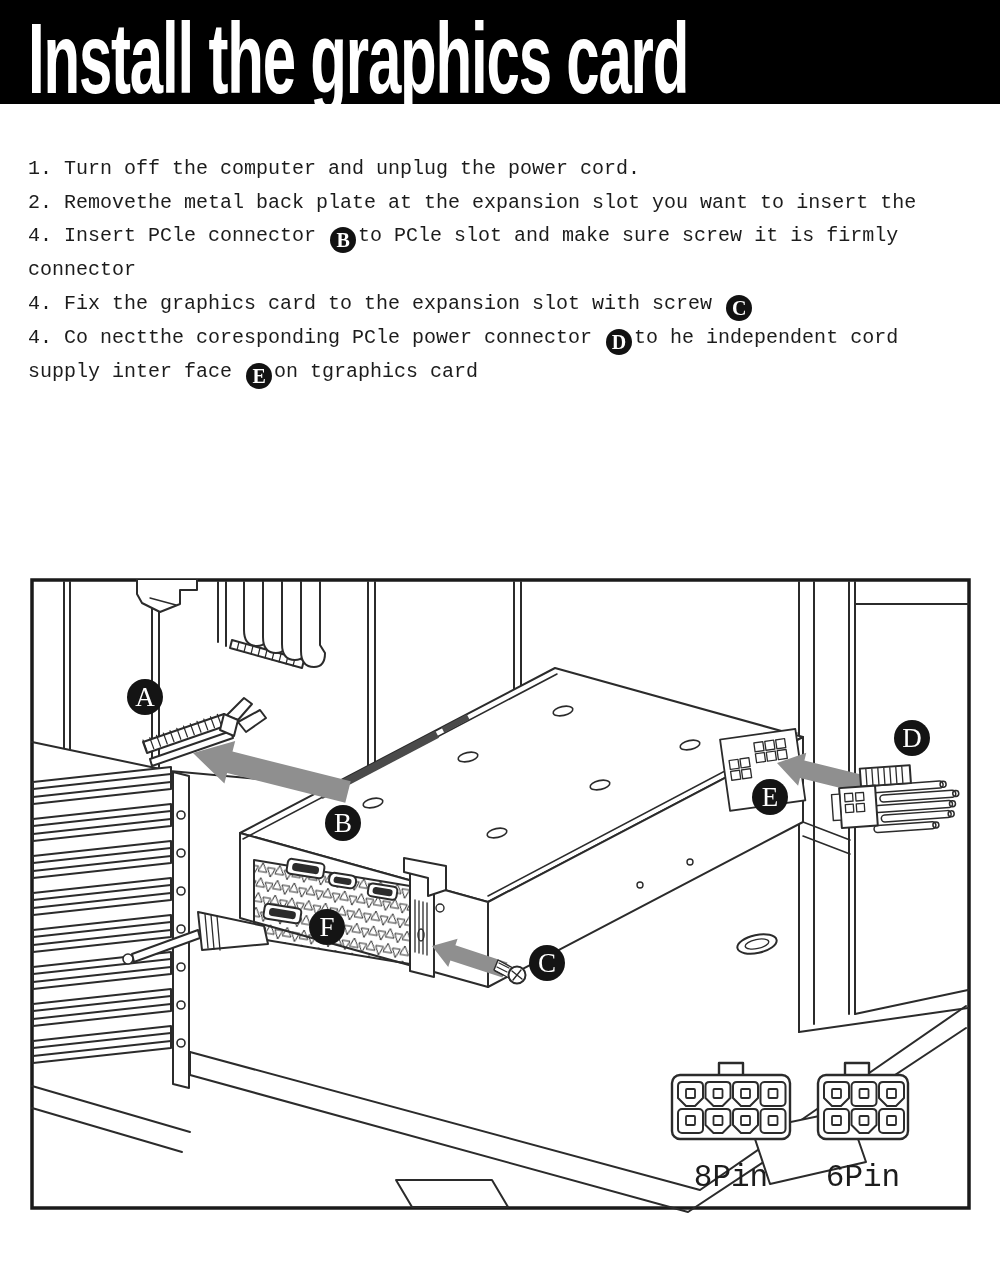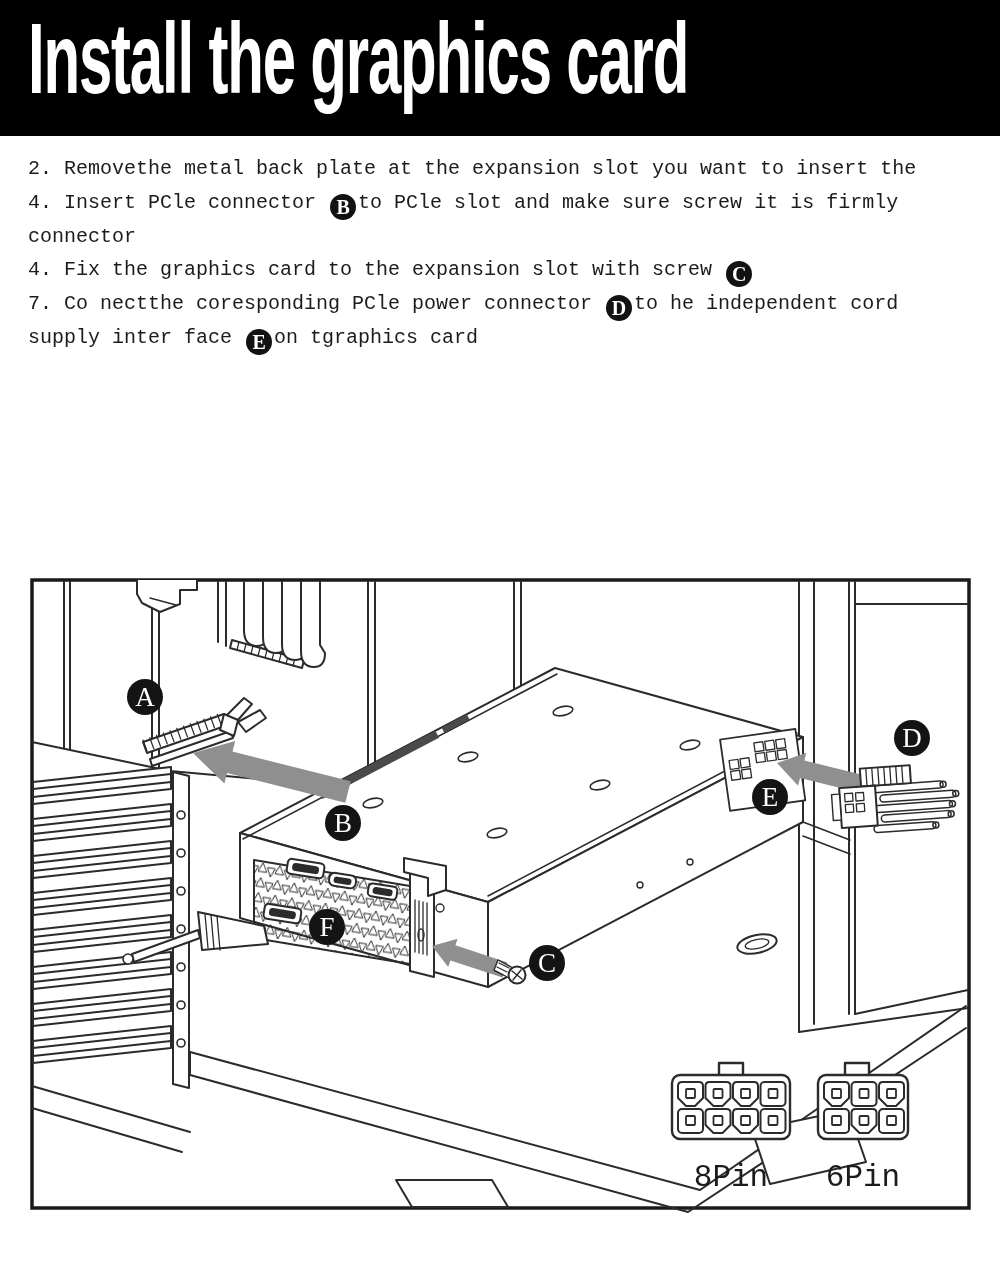--- a/index.html
+++ b/index.html
@@ -4,21 +4,21 @@
 <style>
   * { margin:0; padding:0; box-sizing:border-box; }
   html,body { background:#ffffff; }
   .page {
     position:relative; width:1000px; height:1264px;
     background:#ffffff; overflow:hidden;
     font-family:"Liberation Sans", sans-serif;
   }
   
   .header {
-    position:absolute; left:0; top:0; width:1000px; height:136px;
+    position:absolute; left:0; top:0; width:1000px; height:104px;
     background:#000000;
   }
   .header h1 {
     position:absolute; left:28px; top:2px;
     color:#ffffff; font-family:"Liberation Sans", sans-serif;
     font-weight:700; font-size:100px; line-height:112px;
     letter-spacing:-2px; white-space:nowrap;
     transform:scaleX(0.60); transform-origin:0 50%;
   }
   
@@ -44,25 +44,26 @@
 </head>
 <body>
 
 <div class="page">
 
   <div class="header">
     <h1>Install the graphics card</h1>
   </div>
 
   <div class="instructions">
+    <div class="iline"><span>1. Turn off the computer and unplug the power cord.</span></div>
     <div class="iline"><span>2. Removethe metal back plate at the expansion slot you want to insert the</span></div>
     <div class="iline"><span>4. Insert PCle connector </span><span class="marker">B</span><span>to PCle slot and make sure screw it is firmly</span></div>
     <div class="iline"><span>connector</span></div>
     <div class="iline"><span>4. Fix the graphics card to the expansion slot with screw </span><span class="marker">C</span></div>
-    <div class="iline"><span>7. Co nectthe coresponding PCle power connector </span><span class="marker">D</span><span>to he independent cord</span></div>
+    <div class="iline"><span>4. Co nectthe coresponding PCle power connector </span><span class="marker">D</span><span>to he independent cord</span></div>
     <div class="iline"><span>supply inter face </span><span class="marker">E</span><span>on tgraphics card</span></div>
   </div>
 
   <div class="diagram-wrap">
   <svg width="1000" height="1264" viewBox="0 0 1000 1264">
     <defs>
       <pattern id="tri" width="17" height="15" patternUnits="userSpaceOnUse" patternTransform="rotate(9)">
         <path d="M4 1 L9 10 L0 10 Z" fill="none" stroke="#2b2b2b" stroke-width="1"></path>
         <path d="M13 14 L17 5 L9 5 Z" fill="none" stroke="#2b2b2b" stroke-width="1"></path>
       </pattern>

